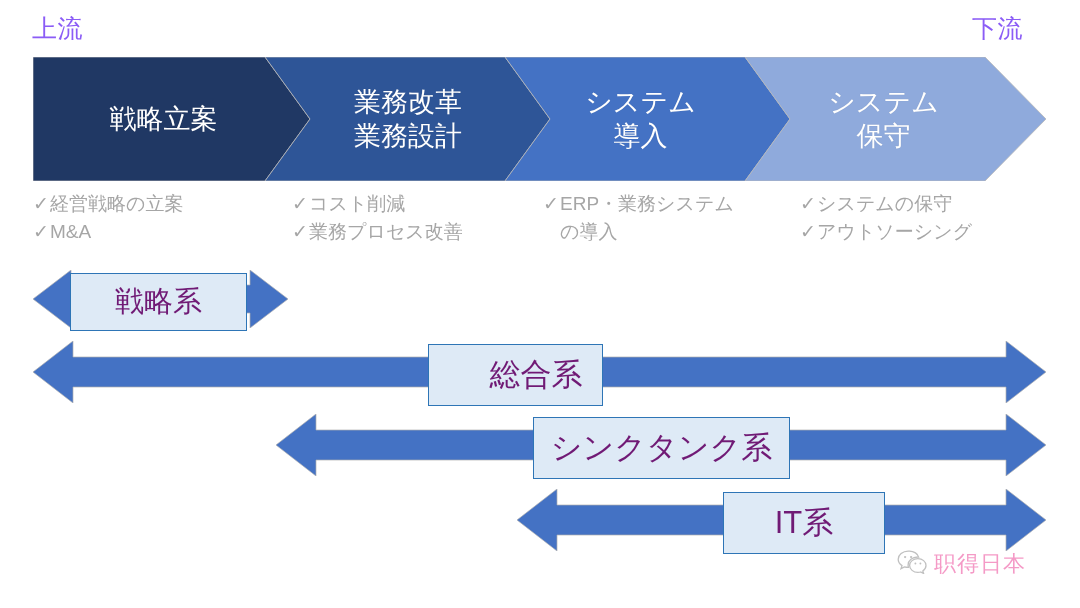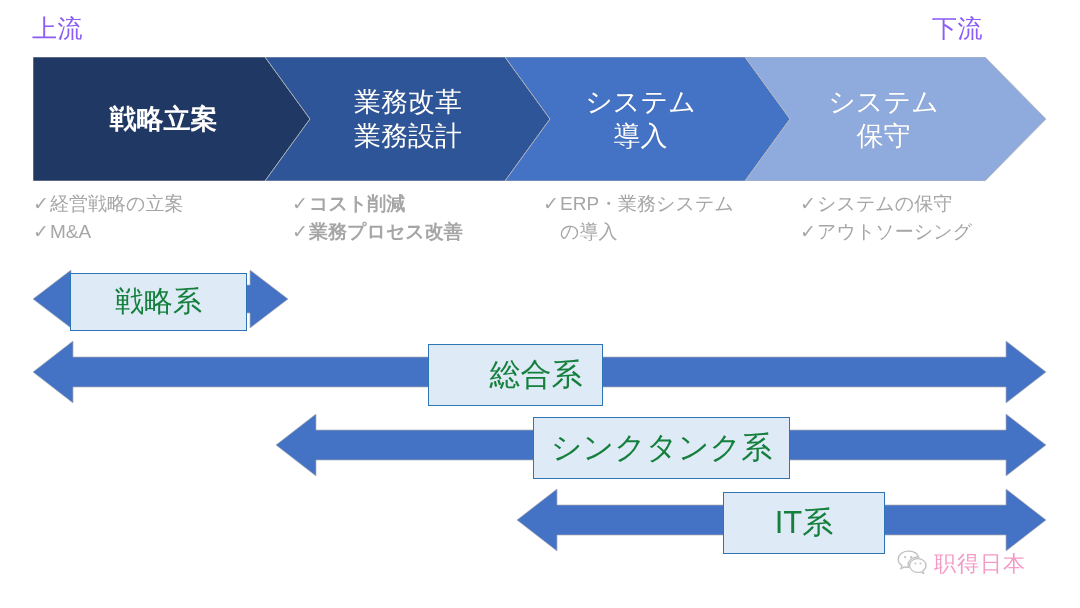--- a/index.html
+++ b/index.html
@@ -14,21 +14,21 @@
 
   
   .edge-label{
     position:absolute;
     font-size:25px;
     color:#8b5cf6;
     letter-spacing:0.5px;
     white-space:nowrap;
   }
   #upstream-label{left:32px;top:12px;}
-  #downstream-label{left:932px;top:12px;}
+  #downstream-label{left:972px;top:12px;}
 
   
   #chevron-row{position:absolute;left:0;top:57px;width:1080px;height:124px;}
   .chevron{
     position:absolute;top:0;height:124px;
     display:flex;align-items:center;justify-content:center;
     box-sizing:border-box;
   }
   .chevron .chev-text{
     position:relative;z-index:3;
@@ -57,21 +57,21 @@
 
   
   .arrow-row{position:absolute;height:64px;}
   .arrow-svg{position:absolute;left:0;top:0;}
   .arrow-label{
     position:absolute;
     background:#DEEAF6;
     border:1.6px solid #2E75B6;
     box-sizing:border-box;
     display:flex;align-items:center;justify-content:center;
-    color:#15803d;
+    color:#701a75;
     z-index:5;
   }
 
   
   #watermark{
     position:absolute;left:897px;top:549px;
     display:flex;align-items:center;gap:7px;
     opacity:0.55;
   }
   #watermark .wm-text{
@@ -84,21 +84,21 @@
 <div id="stage">
 
   <div class="edge-label" id="upstream-label">上流</div>
   <div class="edge-label" id="downstream-label">下流</div>
 
   <div id="chevron-row">
       <div class="chevron" style="left: 33px; width: 277px;">
         <svg class="chev-shape" viewBox="0 0 277 124" preserveAspectRatio="none">
           <polygon points="0,0 232,0 277,62 232,124 0,124 0,62" fill="#203864" stroke="#b9b9b9" stroke-width="0.8"></polygon>
         </svg>
-        <div class="chev-text" style="margin-right: 16px; margin-left: 0px; font-weight: bold;">戦略立案</div>
+        <div class="chev-text" style="margin-right: 16px; margin-left: 0px;">戦略立案</div>
       </div>
       <div class="chevron" style="left: 265px; width: 285px;">
         <svg class="chev-shape" viewBox="0 0 285 124" preserveAspectRatio="none">
           <polygon points="0,0 240,0 285,62 240,124 0,124 45,62" fill="#2E5597" stroke="#b9b9b9" stroke-width="0.8"></polygon>
         </svg>
         <div class="chev-text" style="margin-right: 34px; margin-left: 35px;">業務改革
 業務設計</div>
       </div>
       <div class="chevron" style="left: 505px; width: 285px;">
         <svg class="chev-shape" viewBox="0 0 285 124" preserveAspectRatio="none">
@@ -114,21 +114,21 @@
         <div class="chev-text" style="margin-right: 44px; margin-left: 20px;">システム
 保守</div>
       </div>
     </div>
 
   <div id="bullets">
       <div class="bullet-col" style="left: 33px;">
         <span class="bullet-line"><span class="chk">✓</span><span>経営戦略の立案</span></span>
         <span class="bullet-line"><span class="chk">✓</span><span>M&amp;A</span></span>
       </div>
-      <div class="bullet-col" style="left: 292px; font-weight: bold;">
+      <div class="bullet-col" style="left: 292px;">
         <span class="bullet-line"><span class="chk">✓</span><span>コスト削減</span></span>
         <span class="bullet-line"><span class="chk">✓</span><span>業務プロセス改善</span></span>
       </div>
       <div class="bullet-col" style="left: 543px;">
         <span class="bullet-line"><span class="chk">✓</span><span>ERP・業務システム</span></span>
         <span class="bullet-line cont"><span class="chk">✓</span><span>の導入</span></span>
       </div>
       <div class="bullet-col" style="left: 800px;">
         <span class="bullet-line"><span class="chk">✓</span><span>システムの保守</span></span>
         <span class="bullet-line"><span class="chk">✓</span><span>アウトソーシング</span></span>

